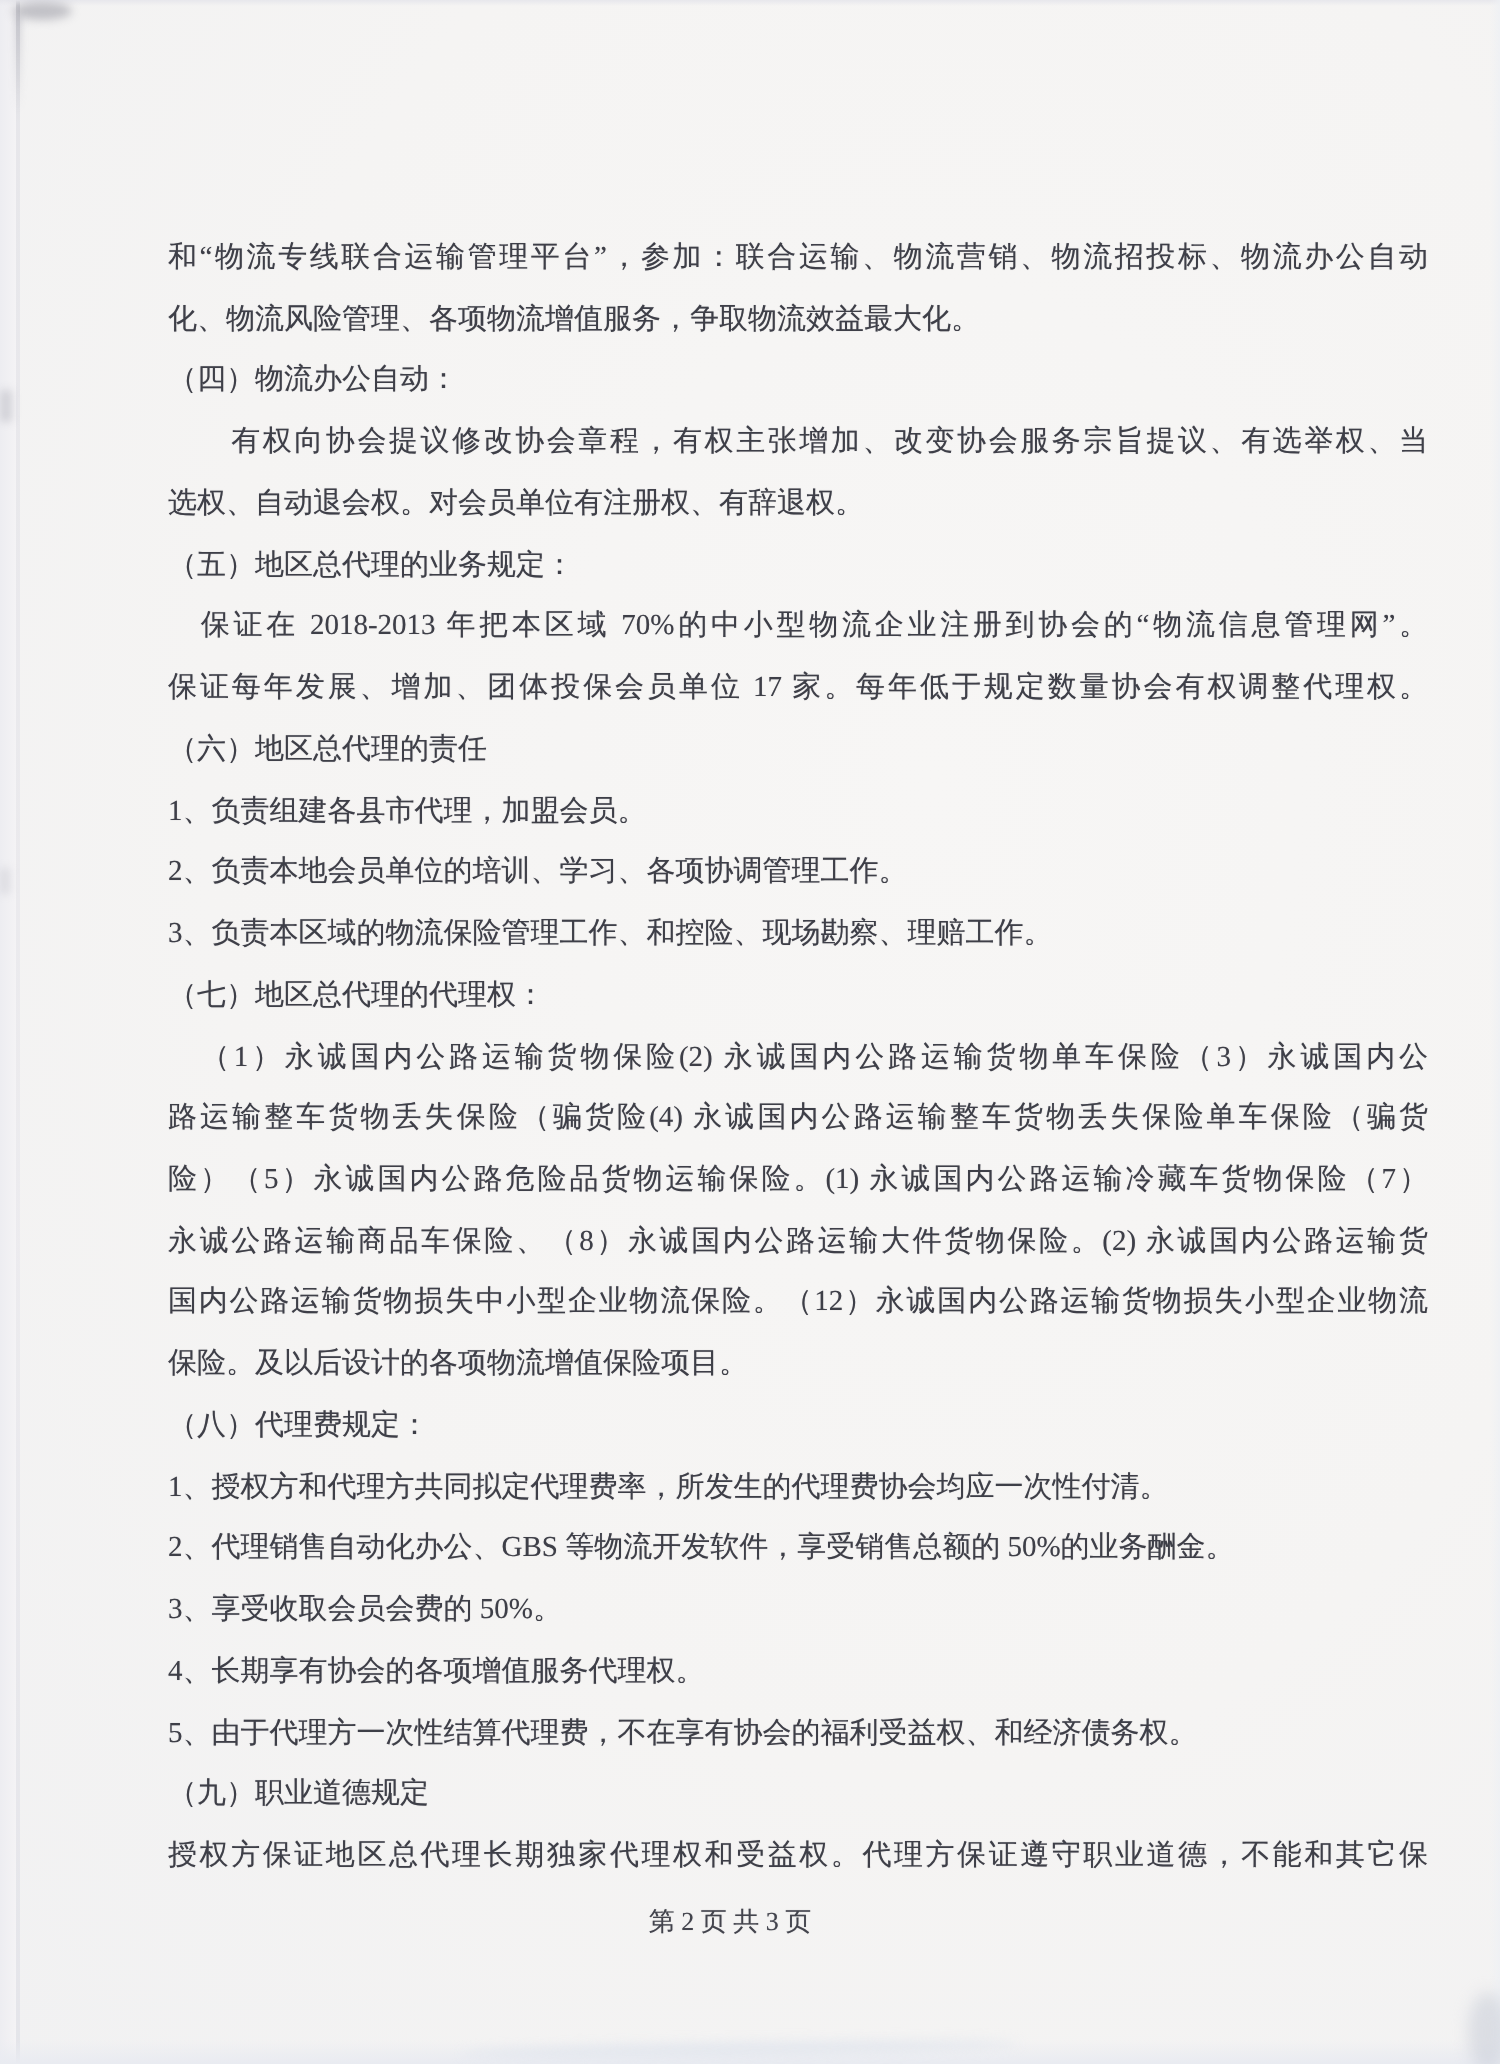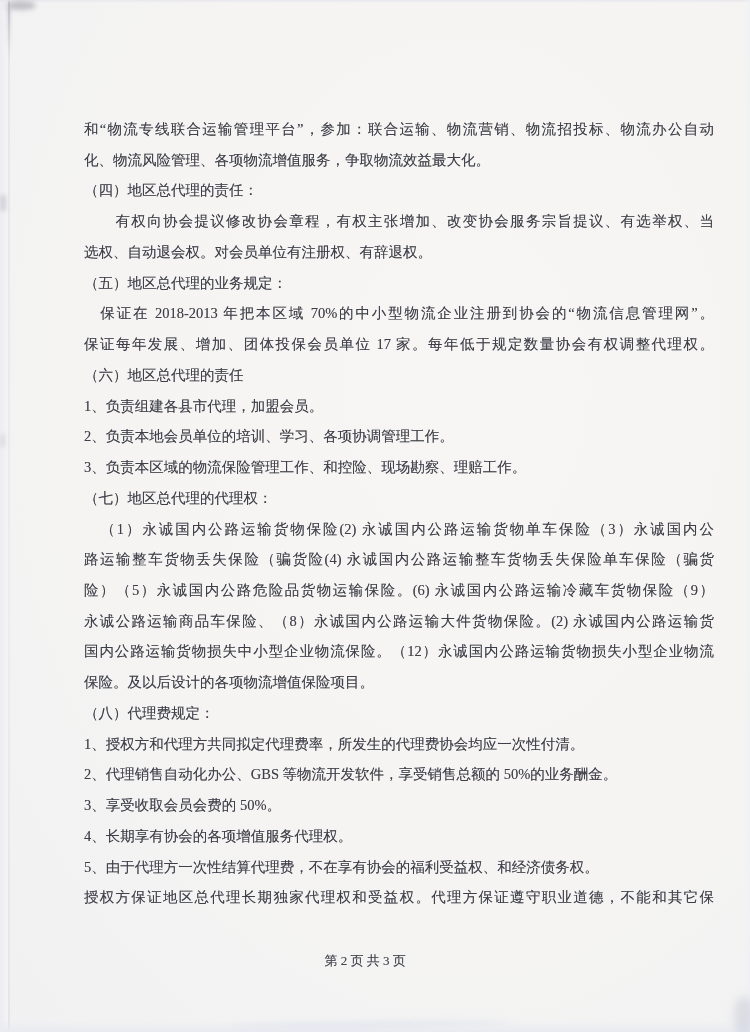--- a/index.html
+++ b/index.html
@@ -56,41 +56,42 @@
   <div class="art art-left-blob1"></div>
   <div class="art art-left-blob2"></div>
   <div class="art art-right-shade"></div>
   <div class="art art-bottom-band"></div>
   <div class="art art-bottom-streak"></div>
   <div class="art art-bottom-right"></div>
 
   <div class="doc">
     <div class="doc-line j">和“物流专线联合运输管理平台”，参加：联合运输、物流营销、物流招投标、物流办公自动</div>
     <div class="doc-line">化、物流风险管理、各项物流增值服务，争取物流效益最大化。</div>
-    <div class="doc-line">（四）地区总代理的责任：</div>
+    <div class="doc-line">（四）物流办公自动：</div>
     <div class="doc-line j">　　有权向协会提议修改协会章程，有权主张增加、改变协会服务宗旨提议、有选举权、当</div>
     <div class="doc-line">选权、自动退会权。对会员单位有注册权、有辞退权。</div>
     <div class="doc-line">（五）地区总代理的业务规定：</div>
     <div class="doc-line j">　保证在 2018-2013 年把本区域 70%的中小型物流企业注册到协会的“物流信息管理网”。</div>
     <div class="doc-line j">保证每年发展、增加、团体投保会员单位 17 家。每年低于规定数量协会有权调整代理权。</div>
     <div class="doc-line">（六）地区总代理的责任</div>
     <div class="doc-line">1、负责组建各县市代理，加盟会员。</div>
     <div class="doc-line">2、负责本地会员单位的培训、学习、各项协调管理工作。</div>
     <div class="doc-line">3、负责本区域的物流保险管理工作、和控险、现场勘察、理赔工作。</div>
     <div class="doc-line">（七）地区总代理的代理权：</div>
     <div class="doc-line j">　（1）永诚国内公路运输货物保险(2) 永诚国内公路运输货物单车保险（3）永诚国内公</div>
     <div class="doc-line j">路运输整车货物丢失保险（骗货险(4) 永诚国内公路运输整车货物丢失保险单车保险（骗货</div>
-    <div class="doc-line j">险）（5）永诚国内公路危险品货物运输保险。(6) 永诚国内公路运输冷藏车货物保险（9）</div>
+    <div class="doc-line j">险）（5）永诚国内公路危险品货物运输保险。(1) 永诚国内公路运输冷藏车货物保险（7）</div>
     <div class="doc-line j">永诚公路运输商品车保险、（8）永诚国内公路运输大件货物保险。(2) 永诚国内公路运输货</div>
     <div class="doc-line j">国内公路运输货物损失中小型企业物流保险。（12）永诚国内公路运输货物损失小型企业物流</div>
     <div class="doc-line">保险。及以后设计的各项物流增值保险项目。</div>
     <div class="doc-line">（八）代理费规定：</div>
     <div class="doc-line">1、授权方和代理方共同拟定代理费率，所发生的代理费协会均应一次性付清。</div>
     <div class="doc-line">2、代理销售自动化办公、GBS 等物流开发软件，享受销售总额的 50%的业务酬金。</div>
     <div class="doc-line">3、享受收取会员会费的 50%。</div>
     <div class="doc-line">4、长期享有协会的各项增值服务代理权。</div>
     <div class="doc-line">5、由于代理方一次性结算代理费，不在享有协会的福利受益权、和经济债务权。</div>
+    <div class="doc-line">（九）职业道德规定</div>
     <div class="doc-line j">授权方保证地区总代理长期独家代理权和受益权。代理方保证遵守职业道德，不能和其它保</div>
   </div>
 
   <div class="footer">第 2 页 共 3 页</div>
 
 </div>
 
 </body></html>

